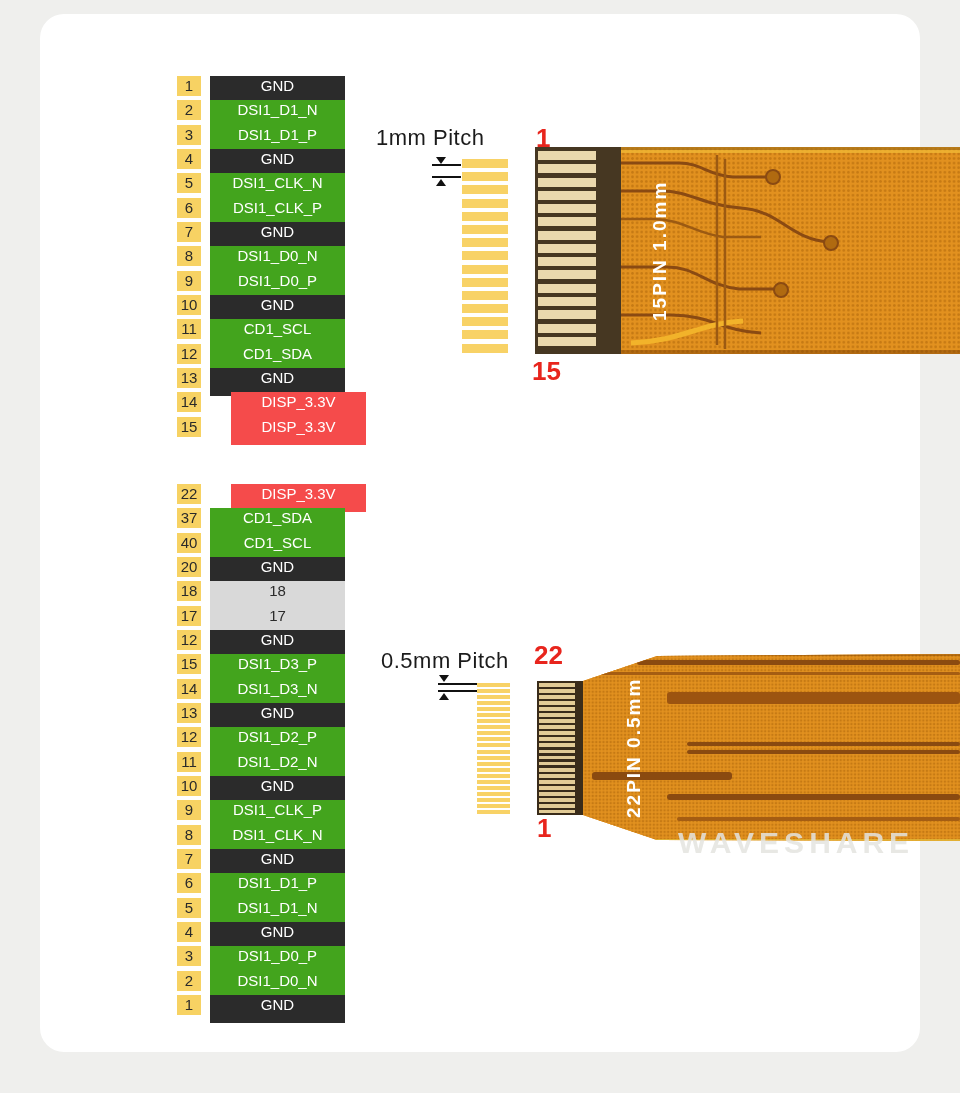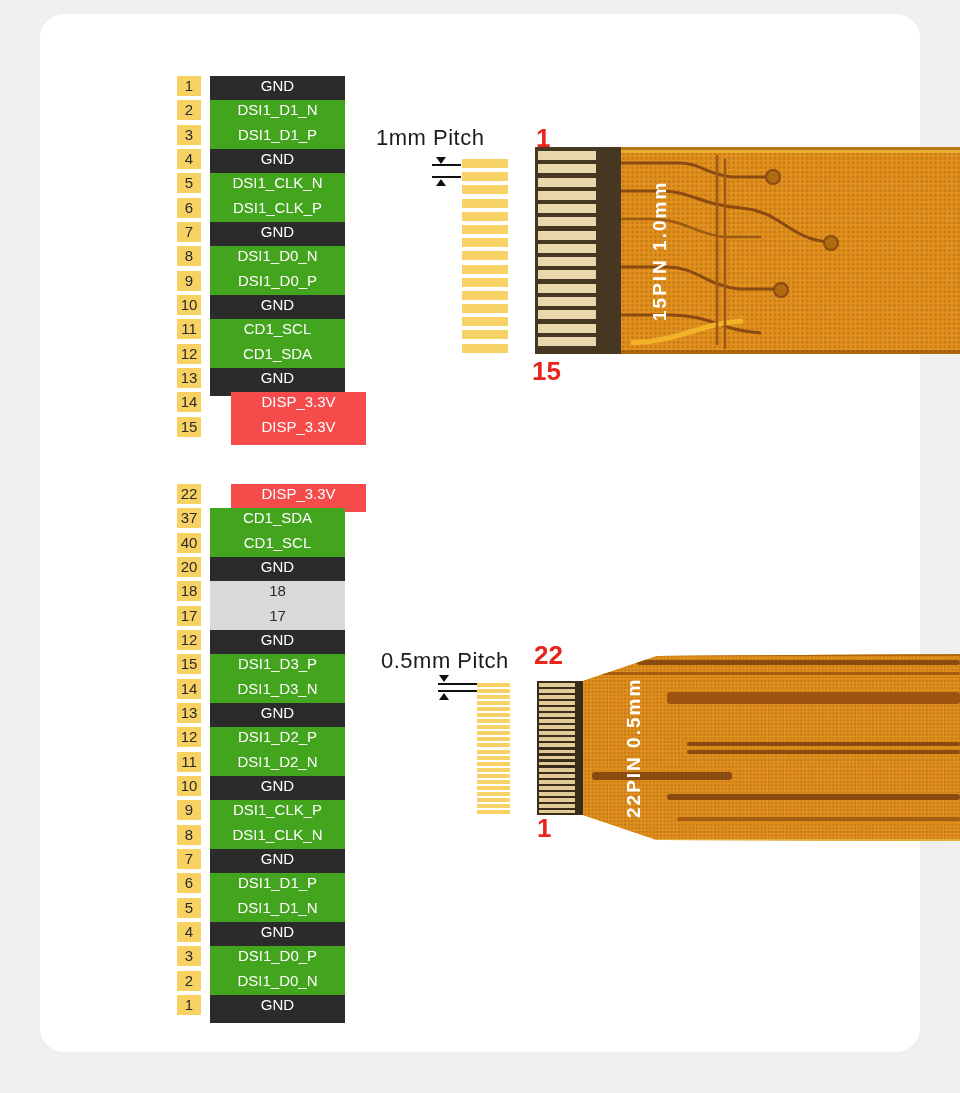--- a/index.html
+++ b/index.html
@@ -340,14 +340,15 @@
     <div class="trace" style="left:150px;top:96px;right:0;height:4px;"></div>
     <div class="trace" style="left:55px;top:118px;width:140px;height:8px;"></div>
     <div class="trace" style="left:130px;top:140px;right:0;height:6px;"></div>
     <div class="trace" style="left:140px;top:163px;right:0;height:4px;background:#a55d12;"></div>
     <div class="connector2">
       <div class="fingers" style="position:absolute;"></div>
     </div>
     <div class="vlabel">22PIN 0.5mm</div>
   </div>
 
+  <div class="watermark">WAVESHARE</div>
 
 </div>
 
 </body></html>

